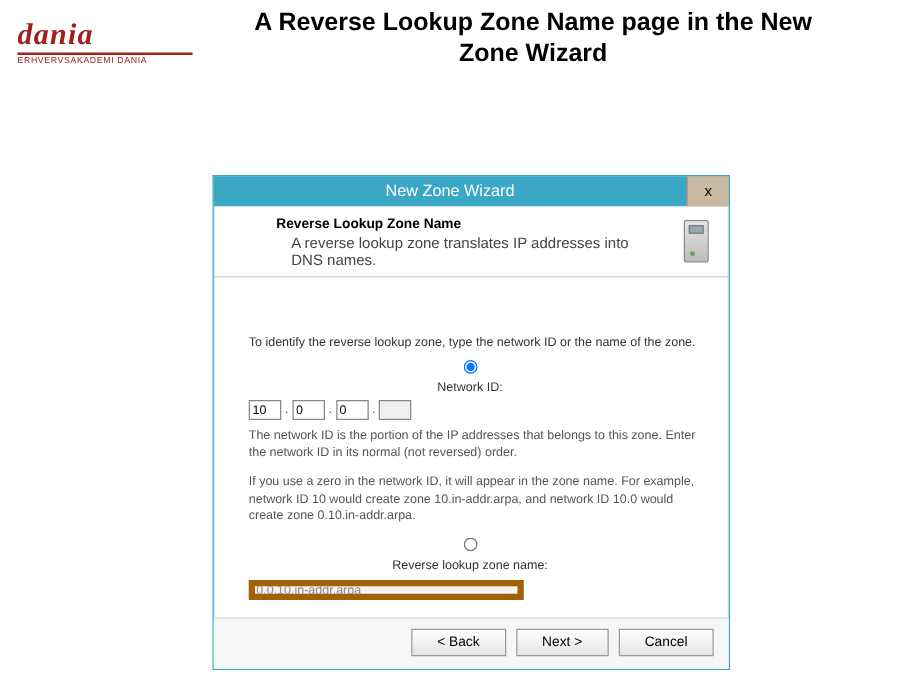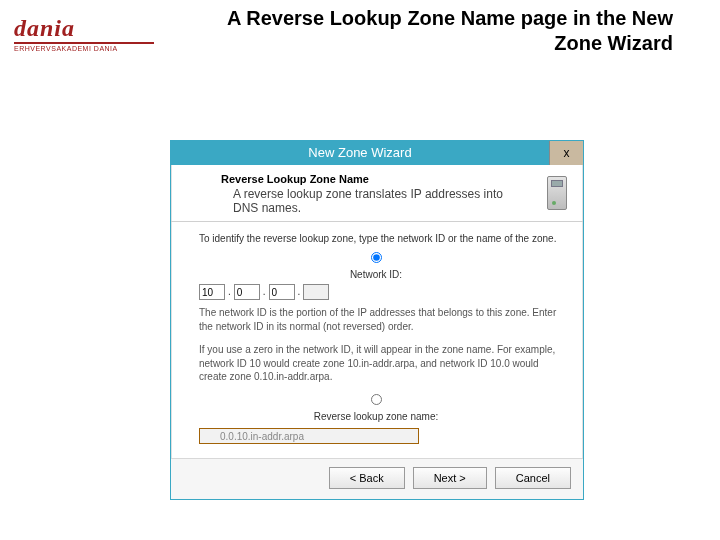--- a/index.html
+++ b/index.html
@@ -35,21 +35,21 @@
   .slide-logo .sub {
     font-size: 7px;
     letter-spacing: 0.5px;
     color: #a02020;
   }
   .slide-title {
     position: absolute;
     top: 6px;
     left: 180px;
     right: 47px;
-    text-align: right;
+    text-align: center;
     font-size: 20px;
     font-weight: bold;
     color: #000;
     line-height: 1.25;
   }
 
   .wizard {
     position: absolute;
     top: 140px;
     left: 170px;
@@ -119,21 +119,21 @@
     content:""; position:absolute; bottom:4px; left:4px; width:4px; height:4px;
     background:#6a6; border-radius:50%;
   }
 
   .body {
     padding: 10px 18px 8px 28px;
     font-size: 10px;
     color: #333;
     line-height: 1.35;
   }
-  .instr { margin-bottom: 6px; }
+  .instr { margin-bottom: 6px; margin-top: 36px; }
   .radio-row {
     display: flex;
     align-items: center;
     gap: 5px;
     margin: 2px 0 3px -12px;
     flex-direction: column;
   }
   .radio-row input { margin:0; width:11px; height:11px; }
   .net-input-row {
     display:flex; align-items:center; gap:0; margin: 2px 0 6px 0;
@@ -142,22 +142,22 @@
     width: 26px; height:16px;
     border:1px solid #888; font-size:10px; padding:0 2px;
     background:#fff;
   }
   .net-input.dis { background:#f0f0f0; color:#888; }
   .dot { padding: 0 3px; font-size:10px; color:#333; }
   .para { margin-bottom: 10px; color:#555; }
 
   .zone-input {
     width: 220px; height:16px;
-    border:1px solid #a16207; background:#f2f2f2; color:#888;
-    font-size:10px; padding:0 20px; margin:2px 0 6px 0;
+    border:5px solid #a16207; background:#f2f2f2; color:#888;
+    font-size:10px; padding:0 1px; margin:2px 0 6px 0;
   }
 
   .footer {
     display:flex; justify-content:flex-end; gap:8px;
     padding: 8px 12px 10px 12px;
     border-top: 1px solid #d8d8d8;
     background:#f6f6f6;
   }
   .btn {
     min-width: 66px; height: 22px;

